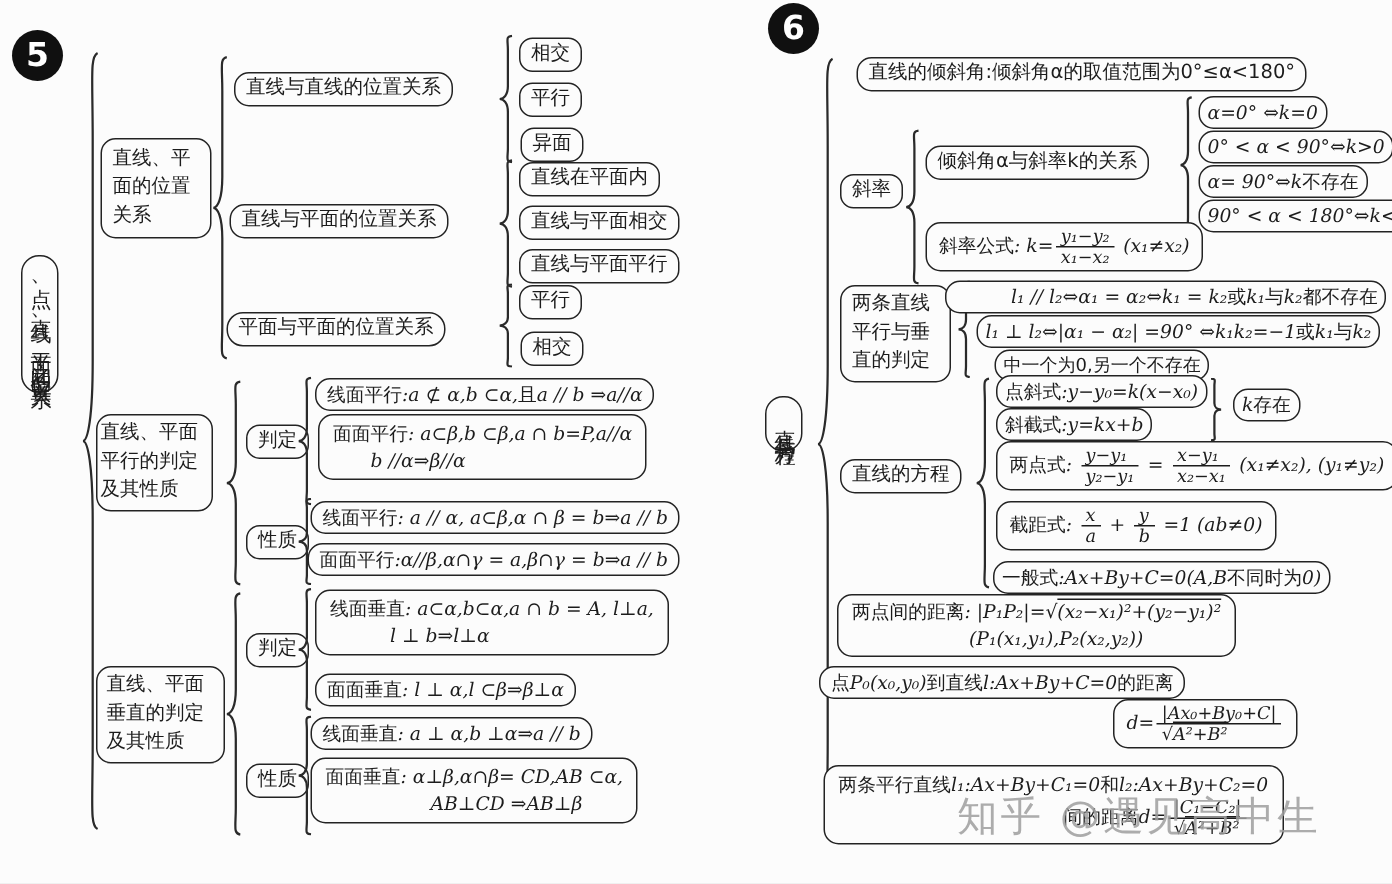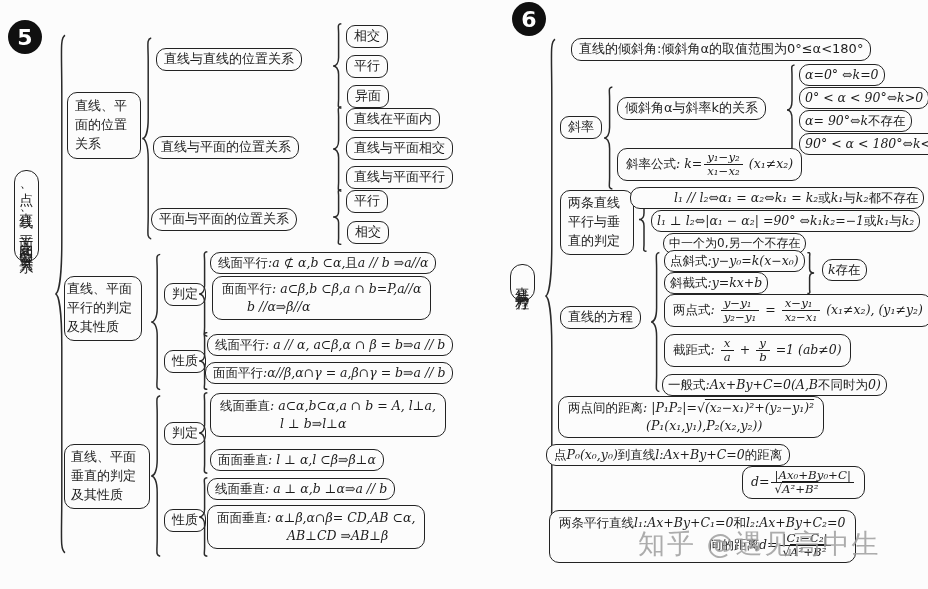--- a/index.html
+++ b/index.html
@@ -137,21 +137,21 @@
   </div>
 
   <div class="node pill" style="left:164px;top:422px;">判定</div>
   <div class="brace" style="left:198px;top:392px;width:11px;height:82px;">
     <svg viewBox="0 0 20 200" preserveAspectRatio="none">
         <path d="M17 2 C9 3 12 8 12 24 L12 80 C12 94 7 100 2 100 C7 100 12 106 12 120 L12 176 C12 192 9 197 17 198" fill="none" stroke="#2a2a2a" stroke-width="1.5" vector-effect="non-scaling-stroke"></path>
       </svg>
   </div>
   <div class="node math" style="left:210px;top:393px;padding:3px 9px;">
     <span class="ln">线面垂直:  a⊂α,b⊂α,a ∩ b = A, l⊥a,</span>
-    <span class="ln" style="margin-left:60px;font-style:italic;">l ⊥ b⇒l⊥α</span>
+    <span class="ln" style="margin-left:40px;font-style:italic;">l ⊥ b⇒l⊥α</span>
   </div>
   <div class="node math" style="left:210px;top:449px;">面面垂直:  l ⊥ α,l ⊂β⇒β⊥α</div>
 
   <div class="node pill" style="left:164px;top:509px;">性质</div>
   <div class="brace" style="left:198px;top:477px;width:11px;height:80px;">
     <svg viewBox="0 0 20 200" preserveAspectRatio="none">
         <path d="M17 2 C9 3 12 8 12 24 L12 80 C12 94 7 100 2 100 C7 100 12 106 12 120 L12 176 C12 192 9 197 17 198" fill="none" stroke="#2a2a2a" stroke-width="1.5" vector-effect="non-scaling-stroke"></path>
       </svg>
   </div>
   <div class="node math" style="left:207px;top:478px;">线面垂直:  a ⊥ α,b ⊥α⇒a // b</div>

